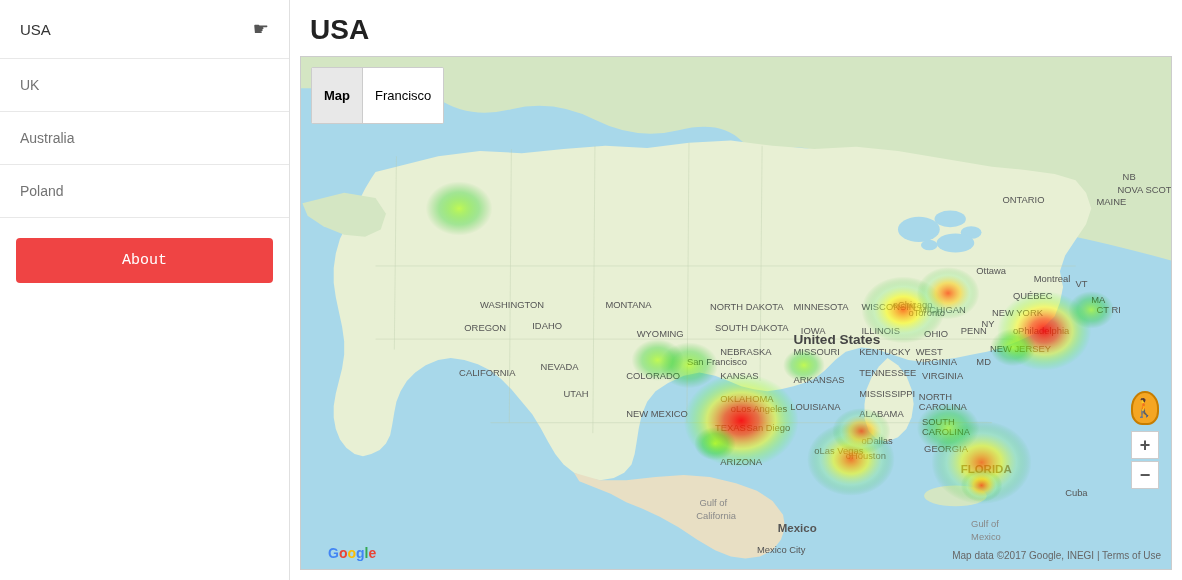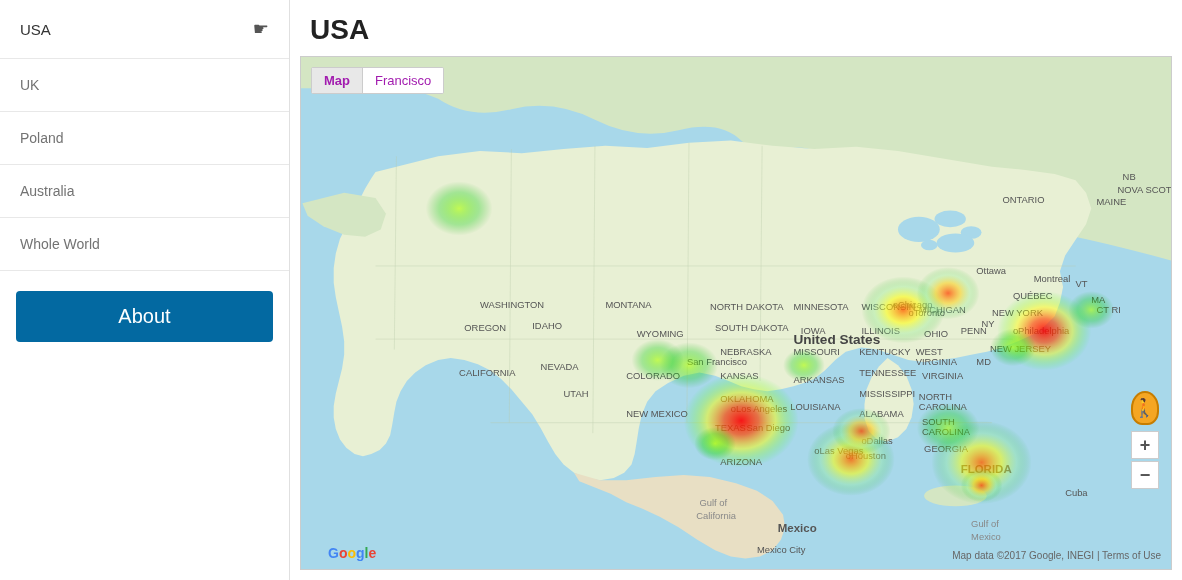--- a/index.html
+++ b/index.html
@@ -44,28 +44,29 @@
     }
 
     .cursor-icon {
       font-size: 18px;
       color: #555;
     }
 
     .about-btn {
       margin: 20px 16px;
       padding: 14px;
-      background: #0369a1;
+      background: #ef4444;
       color: #fff;
       border: none;
       border-radius: 4px;
-      font-size: 20px;
+      font-size: 15px;
       cursor: pointer;
       text-align: center;
       width: calc(100% - 32px);
+      font-family: Liberation Mono, monospace;
     }
 
     
     #main {
       flex: 1;
       display: flex;
       flex-direction: column;
       overflow: hidden;
     }
 
@@ -90,26 +91,26 @@
       top: 10px;
       left: 10px;
       z-index: 10;
       display: flex;
       background: #fff;
       border: 1px solid #ccc;
       border-radius: 2px;
       overflow: hidden;
     }
     .map-control-btn {
-      padding: 5px 12px;
+      padding: 20px 12px;
       font-size: 13px;
       cursor: pointer;
       border: none;
       background: #fff;
-      color: #a21caf;
+      color: #000000;
     }
     .map-control-btn.active {
       background: #e8e8e8;
       font-weight: 600;
     }
     .map-control-btn:not(:last-child) {
       border-right: 1px solid #ccc;
     }
 
     
@@ -206,27 +207,24 @@
 
 <div id="sidebar">
   <div class="nav-item active">
     <span>USA</span>
     <span class="cursor-icon">☛</span>
   </div>
   <div class="nav-item link-style">
     <span>UK</span>
   </div>
   <div class="nav-item link-style">
-    <span>Poland</span>
-  </div>
-  <div class="nav-item link-style">
     <span>Australia</span>
   </div>
   <div class="nav-item link-style">
-    <span>Whole World</span>
+    <span>Poland</span>
   </div>
   <button class="about-btn">About</button>
 </div>
 
 <div id="main">
   <div id="page-title">USA</div>
 
   <div id="map-container">
 
     <svg id="map-svg" viewBox="0 0 870 490" preserveAspectRatio="xMidYMid slice" xmlns="http://www.w3.org/2000/svg">

